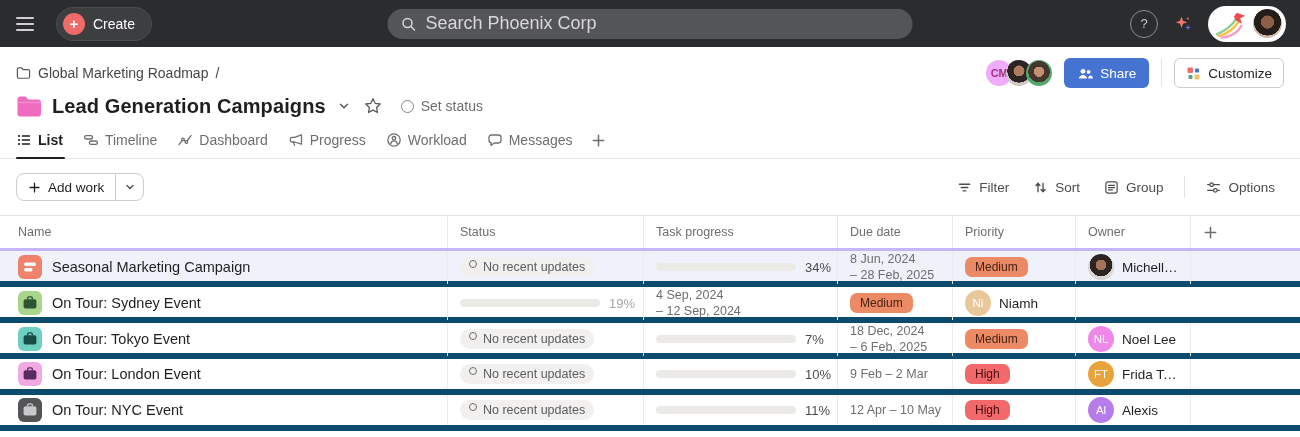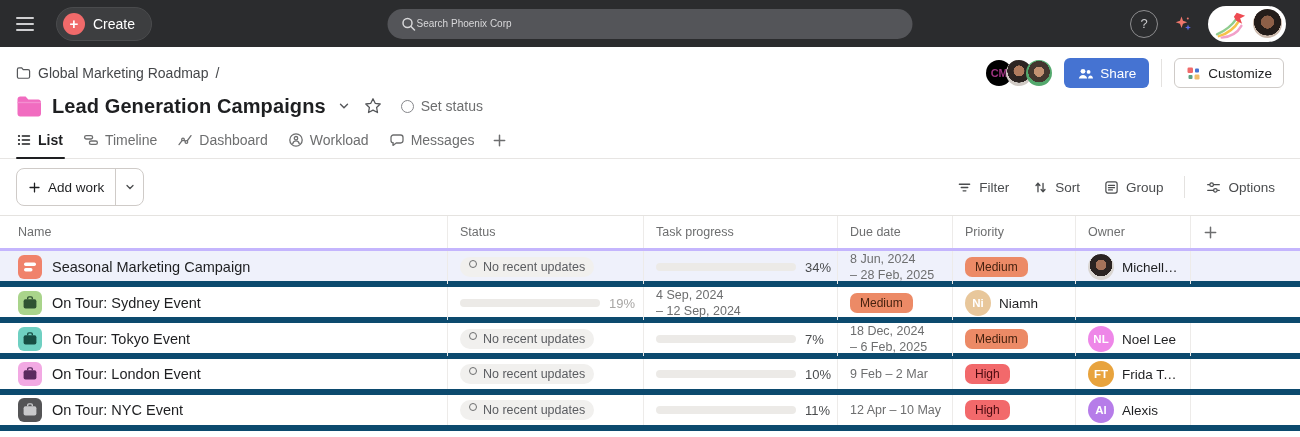--- a/index.html
+++ b/index.html
@@ -5,21 +5,21 @@
   * { margin:0; padding:0; box-sizing:border-box; }
   html,body { width:1300px; height:437px; }
   body { font-family:"Liberation Sans", sans-serif; background:#fff; overflow:hidden; color:#1e1f21; }
 
   
   .topbar { height:47px; background:#2b2c2e; display:flex; align-items:center; padding:0 14px; position:relative; }
   .hamburger { width:30px; height:30px; display:flex; flex-direction:column; justify-content:center; gap:4px; cursor:pointer; margin-right:12px; }
   .hamburger span { display:block; width:18px; height:2px; background:#cfcfd1; border-radius:1px; margin-left:2px; }
   .create-btn { display:flex; align-items:center; gap:8px; background:#3d3e40; border:1px solid #4a4b4d; border-radius:18px; height:34px; padding:0 16px 0 6px; color:#ffffff; font-size:14px; font-weight:500; cursor:pointer; }
   .create-plus { width:22px; height:22px; border-radius:50%; background:#F06A6A; color:#fff; display:flex; align-items:center; justify-content:center; font-size:15px; font-weight:700; line-height:1; }
-  .search-pill { position:absolute; left:50%; transform:translateX(-50%); width:525px; height:30px; border-radius:15px; background:#545559; display:flex; align-items:center; padding:0 13px; color:#d8d8da; font-size:10px; cursor:text; }
+  .search-pill { position:absolute; left:50%; transform:translateX(-50%); width:525px; height:30px; border-radius:15px; background:#545559; display:flex; align-items:center; gap:9px; padding:0 13px; color:#d8d8da; font-size:18px; cursor:text; }
   .topbar-right { margin-left:auto; display:flex; align-items:center; gap:15px; }
   .help-btn { width:28px; height:28px; border-radius:50%; border:1px solid #8d8d8f; color:#c9c9cb; font-size:13px; display:flex; align-items:center; justify-content:center; cursor:pointer; background:transparent; }
   .sparkle-btn { background:transparent; border:none; cursor:pointer; display:flex; align-items:center; }
   .profile-pill { background:#ffffff; border-radius:18px; height:36px; display:flex; align-items:center; padding:3px 4px 3px 6px; gap:3px; cursor:pointer; }
   .profile-avatar { width:29px; height:29px; border-radius:50%; background: radial-gradient(circle at 50% 45%, #8d5f47 0 30%, #241d1a 31% 62%, #cbb9ac 63% 100%); }
 
   
   .breadcrumb-row { display:flex; align-items:center; gap:7px; padding:13px 16px 0 16px; height:39px; }
   .breadcrumb-text { font-size:14px; color:#45474a; cursor:pointer; }
   .breadcrumb-sep { font-size:14px; color:#45474a; }
@@ -43,21 +43,21 @@
   .tabs { display:flex; align-items:center; padding:0 16px; border-bottom:1px solid #e7e5e3; height:37px; }
   .tab { display:flex; gap:6px; align-items:center; color:#6d6e6f; font-size:14px; padding:0 10px; height:100%; position:relative; cursor:pointer; }
   .tab:first-child { padding-left:0; }
   .tab.active { color:#1e1f21; font-weight:700; }
   .tab.active::after { content:""; position:absolute; left:0; right:8px; bottom:-1px; height:2px; background:#1e1f21; border-radius:1px; }
   .tab svg { flex:0 0 auto; }
   .add-tab { color:#6d6e6f; padding:0 8px; cursor:pointer; display:flex; align-items:center; }
 
   
   .toolbar { display:flex; align-items:center; padding:13px 16px; height:56px; }
-  .add-work { display:flex; border:1px solid #cfcbc8; border-radius:8px; height:38px; overflow:hidden; background:#fff; }
+  .add-work { display:flex; border:1px solid #cfcbc8; border-radius:8px; height:28px; overflow:hidden; background:#fff; }
   .aw-main { display:flex; gap:7px; padding:0 11px; align-items:center; font-size:13.5px; font-weight:500; color:#1e1f21; cursor:pointer; background:transparent; border:none; }
   .aw-caret { border:none; border-left:1px solid #cfcbc8; width:28px; display:flex; align-items:center; justify-content:center; cursor:pointer; background:transparent; color:#4a4c4e; }
   .toolbar-right { margin-left:auto; display:flex; align-items:center; gap:6px; }
   .tool-btn { display:flex; align-items:center; gap:7px; color:#4a4c4e; font-size:13.5px; padding:5px 9px; border-radius:6px; background:transparent; border:none; cursor:pointer; }
   .tool-divider { width:1px; height:22px; background:#e4e2e0; margin:0 6px; }
 
   
   .table { border-top:1px solid #e5e3e0; }
   .trow { display:grid; grid-template-columns:448px 196px 194px 115px 123px 115px 1fr; }
   .cell { display:flex; align-items:center; padding:0 12px; border-right:1px solid #edebe9; min-width:0; }
@@ -83,21 +83,21 @@
   .progress-fill.muted { background:#A9C8B4; }
   .progress-label { margin-left:9px; font-size:13px; color:#4a4c4e; }
   .progress-label.muted { color:#a8a6a4;text-align:right; }
 
   .cell.col-due { flex-direction:column; align-items:flex-start; justify-content:center; font-size:12.5px; color:#6d6e6f; line-height:1.3; }
   .due-line { white-space:nowrap; }
 
   .priority-pill { display:inline-block; border-radius:7px; padding:3px 10px; font-size:12px; font-weight:500; white-space:nowrap; cursor:pointer; }
 
   .cell.col-owner { gap:8px; }
-  .avatar { width:26px; height:26px; border-radius:50%; flex:0 0 auto; display:flex; align-items:center; justify-content:center; font-size:11.5px; font-weight:700; }
+  .avatar { width:26px; height:26px; border-radius:50%; flex:0 0 auto; display:flex; align-items:center; justify-content:center; font-size:11.5px; font-weight:400; }
   .avatar.photo-michelle { background: radial-gradient(circle at 50% 42%, #a5735a 0 26%, #2b2422 27% 56%, #d9d5d1 57% 100%); }
   .owner-name { font-size:13.5px; color:#1e1f21; white-space:nowrap; overflow:hidden; text-overflow:ellipsis; }
 </style>
 </head>
 <body>
 
 <header class="topbar">
   <div class="hamburger">
     <span></span>
       <span></span>
@@ -138,21 +138,21 @@
 </header>
 
 <div class="breadcrumb-row">
   <svg width="15" height="14" viewBox="0 0 16 14" fill="none" stroke="#55575a" stroke-width="1.3">
       <path d="M1.5 3.2c0-.9.7-1.6 1.6-1.6h3l1.6 1.8h5.2c.9 0 1.6.7 1.6 1.6v6c0 .9-.7 1.6-1.6 1.6H3.1c-.9 0-1.6-.7-1.6-1.6z"></path>
     </svg>
   <span class="breadcrumb-text">Global Marketing Roadmap</span>
   <span class="breadcrumb-sep">/</span>
   <div class="header-right">
     <div class="facepile" id="facepile">
-        <span class="fp-avatar" style="background:#000000;color:#9C3380">CM</span>
+        <span class="fp-avatar" style="background:#f0abfc;color:#9C3380">CM</span>
         <span class="fp-avatar photo-woman"></span>
         <span class="fp-avatar photo-man-green"></span>
       </div>
     <button class="share-btn">
       <svg width="16" height="15" viewBox="0 0 16 15" fill="#ffffff">
           <circle cx="6" cy="5.3" r="2.4"></circle>
           <path d="M1.8 12.6c.5-2.4 2.1-3.7 4.2-3.7s3.7 1.3 4.2 3.7z"></path>
           <circle cx="11.6" cy="5.9" r="1.9"></circle>
           <path d="M11 12.6c.3-1.9 1.2-3 2.6-3 1.1 0 2 .8 2.4 3z"></path>
         </svg>
@@ -212,20 +212,27 @@
     </div>
     <div class="tab">
       <svg width="16" height="16" viewBox="0 0 16 16" fill="none" stroke="currentColor" stroke-width="1.3" stroke-linecap="round" stroke-linejoin="round">
         <path d="M2 12.6L6 7.4l3.4 2.6L14 3.6"></path>
         <circle cx="6" cy="7.4" r="1.3" fill="#fff"></circle>
         <circle cx="9.4" cy="10" r="1.3" fill="#fff"></circle>
       </svg>
       <span>Dashboard</span>
     </div>
     <div class="tab">
+      <svg width="16" height="16" viewBox="0 0 16 16" fill="none" stroke="currentColor" stroke-width="1.3" stroke-linejoin="round">
+        <path d="M13.5 2.8v9.4l-7-2.2H4a1.6 1.6 0 0 1-1.6-1.6V6.9A1.6 1.6 0 0 1 4 5.3h2.5z"></path>
+        <path d="M5.6 10.4l.9 3" stroke-linecap="round"></path>
+      </svg>
+      <span>Progress</span>
+    </div>
+    <div class="tab">
       <svg width="16" height="16" viewBox="0 0 16 16" fill="none" stroke="currentColor" stroke-width="1.3">
         <circle cx="8" cy="8" r="6.2"></circle>
         <circle cx="8" cy="6.2" r="1.7"></circle>
         <path d="M4.7 11.7c.6-1.9 1.9-2.8 3.3-2.8s2.7.9 3.3 2.8" stroke-linecap="round"></path>
       </svg>
       <span>Workload</span>
     </div>
     <div class="tab">
       <svg width="16" height="16" viewBox="0 0 16 16" fill="none" stroke="currentColor" stroke-width="1.3" stroke-linejoin="round">
         <path d="M2 5.4A2.4 2.4 0 0 1 4.4 3h7.2A2.4 2.4 0 0 1 14 5.4v3.2A2.4 2.4 0 0 1 11.6 11H7.2L4 13.4V11h.4A2.4 2.4 0 0 1 2 8.6z"></path>

